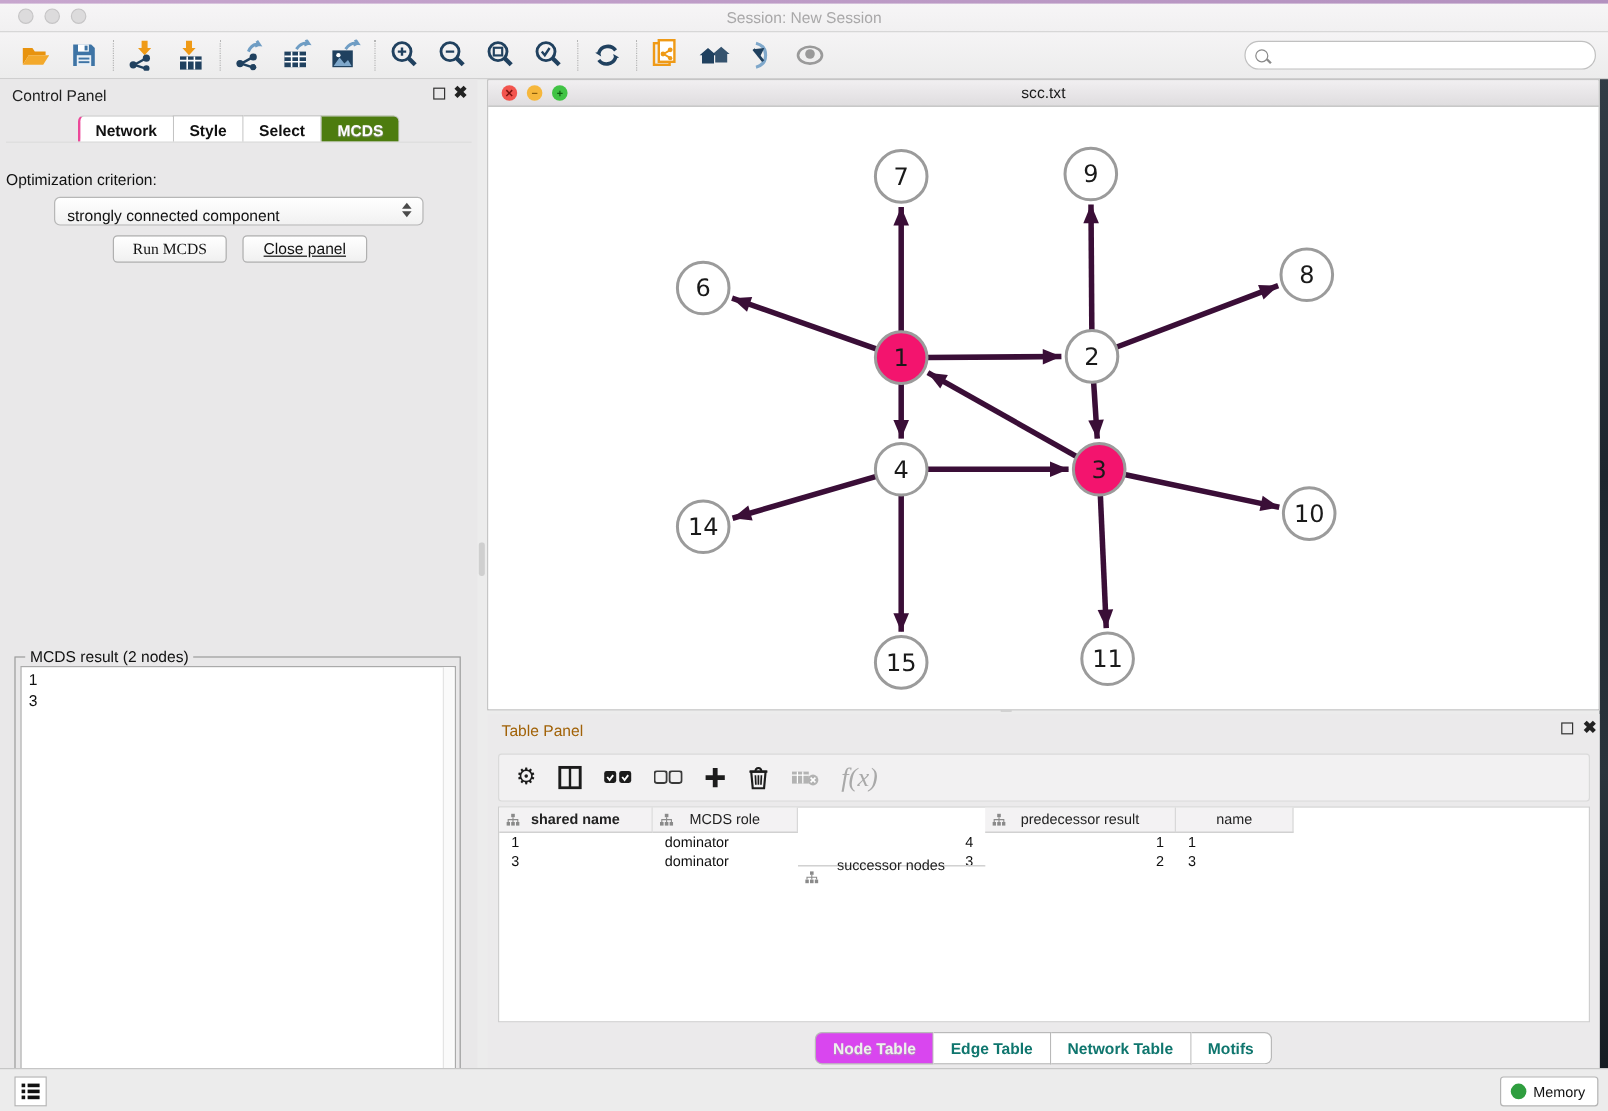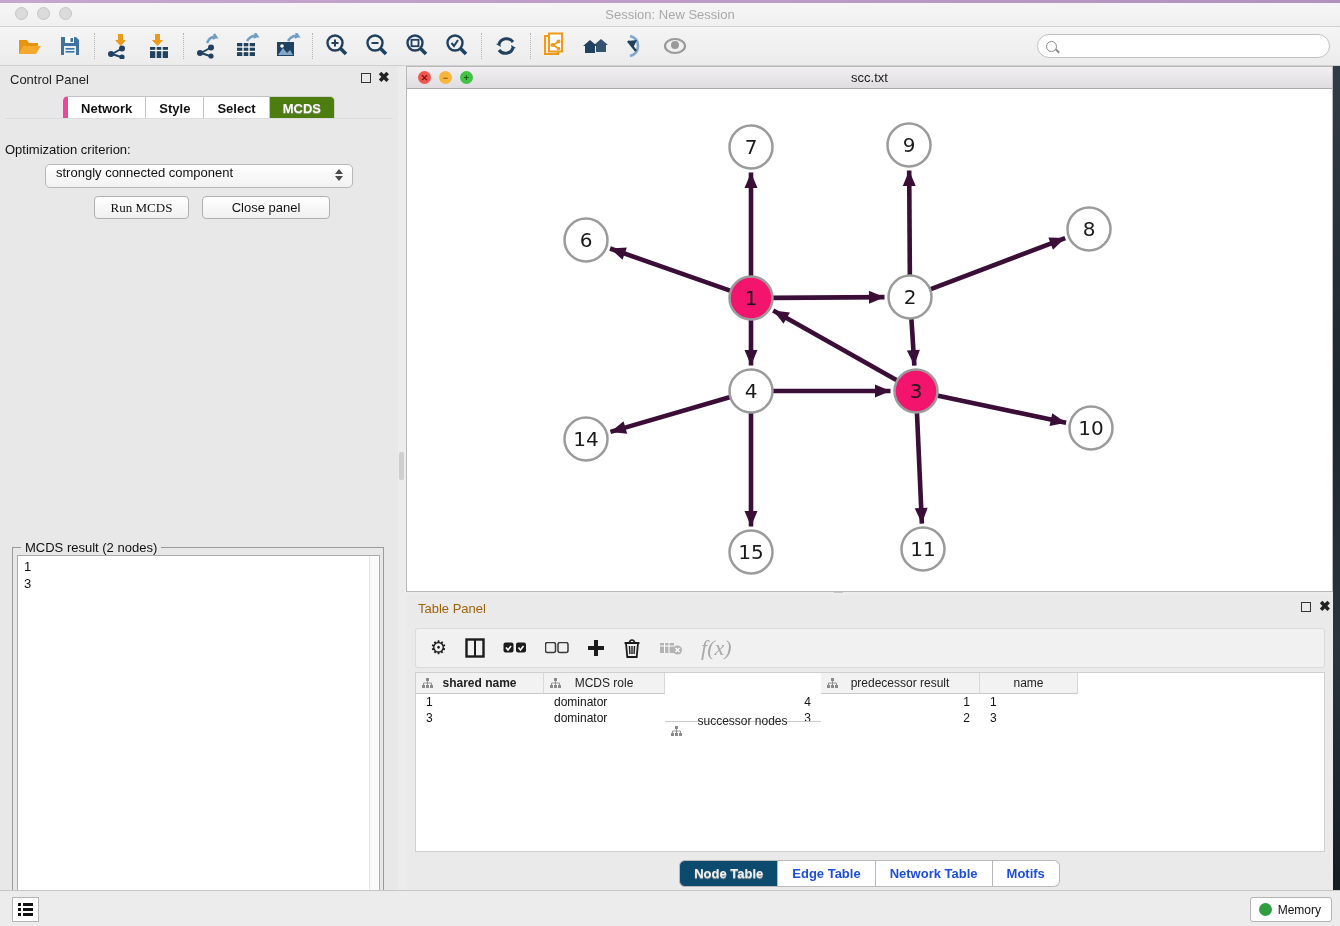--- a/index.html
+++ b/index.html
@@ -29,35 +29,35 @@
 
   
   #control-panel { position:absolute; left:0; top:66px; width:398px; height:824px; background:#e9e8e9; }
   #cp-header { position:absolute; left:0; top:0; width:100%; height:26px; }
   #cp-title { position:absolute; left:10px; top:6px; font-size:13px; color:#222; }
   .float-box { position:absolute; top:7px; width:10px; height:10px; border:1.5px solid #333; }
   .close-x { position:absolute; top:4px; font-size:14px; font-weight:bold; color:#222; line-height:14px; }
   #cp-tabs { position:absolute; left:0; top:30px; width:100%; display:flex; justify-content:center; }
   .cp-tab { font-size:13px; font-weight:bold; padding:4px 13px; background:#fff; border:1px solid #c3c3c3;
     border-left:none; color:#111; }
-  .cp-tab:first-child { border-left:5px solid #ec4899; border-radius:5px 0 0 0; }
+  .cp-tab:first-child { border-left:2px solid #ec4899; border-radius:5px 0 0 0; }
   .cp-tab:last-child { border-radius:0 5px 0 0; }
   .cp-tab.active { background:#4d7c0f; color:#fdfdfd; text-shadow:0 1px 1px #9c9c9c; border-color:#cfcfcf; }
   #cp-body { position:absolute; left:5px; top:52px; width:388px; height:766px; background:#e9e8e9;
     border-top:1px solid #dcdcdc; }
   #opt-label { position:absolute; top:23px; width:100%; text-align:left; font-size:13px; color:#111; }
   #criterion-select { position:absolute; left:40px; top:45px; width:308px; height:24px; background:linear-gradient(#ffffff,#f1f1f1);
-    border:1px solid #b7b7b7; border-radius:5px; display:flex; align-items:flex-start; padding:0 10px; font-size:13px; color:#111; }
+    border:1px solid #b7b7b7; border-radius:5px; display:flex; align-items:flex-end; padding:0 10px; font-size:13px; color:#111; }
   #criterion-stepper { position:absolute; right:9px; top:4px; display:flex; flex-direction:column; gap:2px; }
   .tri-up { width:0; height:0; border-left:4px solid transparent; border-right:4px solid transparent; border-bottom:5px solid #4a4a4a; }
   .tri-down { width:0; height:0; border-left:4px solid transparent; border-right:4px solid transparent; border-top:5px solid #4a4a4a; }
   .cp-button { position:absolute; top:77px; height:23px; background:linear-gradient(#ffffff,#f0f0f0);
     border:1px solid #b0b0b0; border-radius:4px; font-size:13px; color:#111; display:flex; align-items:center; justify-content:center; }
   #run-btn { left:89px; width:95px;font-family:Liberation Serif, serif; }
-  #closepanel-btn { left:197px; width:128px; }
+  #closepanel-btn { left:197px; width:104px;text-decoration:underline; }
   #result-group { position:absolute; left:7px; top:428px; width:372px; height:382px; border:1px solid #9b9b9b; }
   #result-title { position:absolute; left:8px; top:-8px; background:#e9e8e9; padding:0 4px; font-size:13px; color:#111; }
   #result-area { position:absolute; left:4px; top:7px; width:363px; height:368px; background:#fff; border:1px solid #aaa;
     font-size:13px; color:#111; line-height:17px; padding:2px 6px; white-space:pre; }
   #result-scroll { position:absolute; right:5px; top:8px; width:9px; height:366px; background:#fafafa; border-left:1px solid #e4e4e4; }
 
   
   #vdiv-handle { position:absolute; left:399px; top:452px; width:5px; height:28px; background:#cfcfcf; border-radius:2px; }
   #hdiv-handle { position:absolute; left:834px; top:586px; width:9px; height:7px; background:#dcdcdc; border:1px solid #c6c6c6; }
 
@@ -84,24 +84,24 @@
   .fx-glyph { font-family:Liberation Serif, serif; font-style:italic; font-size:22px; color:#a9a9a9; }
   #tp-table { position:absolute; left:9px; top:77px; width:910px; height:180px; background:#fff; border:1px solid #cfcfcf; }
   #tp-header { display:flex; height:21px; }
   .th { background:#f3f2f3; border-right:1px solid #d8d8d8; border-bottom:1px solid #c9c9c9;
     font-size:12px; color:#222; position:relative; display:flex; align-items:center; justify-content:center; }
   .th .hier { position:absolute; left:6px; top:5px; }
   .tr { display:flex; height:16px; }
   .td { font-size:12px; color:#111; line-height:16px; padding:0 10px; overflow:hidden; }
   #tp-tabs { position:absolute; left:0; top:265px; width:100%; display:flex; justify-content:center; }
   .tp-tab { font-size:13px; font-weight:bold; padding:5px 14px; background:#fff; border:1px solid #b9b9b9;
-    border-left:none; color:#1d4ed8; }
+    border-left:none; color:#0f766e; }
   .tp-tab:first-child { border-left:1px solid #b9b9b9; border-radius:6px 0 0 6px; }
   .tp-tab:last-child { border-radius:0 6px 6px 0; }
-  .tp-tab.active { background:#0c4a6e; color:#efefef; text-shadow:0 1px 1px #a8a8a8; }
+  .tp-tab.active { background:#d946ef; color:#efefef; text-shadow:0 1px 1px #a8a8a8; }
 
   
   #status-bar { position:absolute; left:0; top:890px; width:1340px; height:36px; background:#ececec; border-top:1px solid #c6c6c6; }
   #console-btn { position:absolute; left:12px; top:6px; width:27px; height:25px; background:#fff; border:1px solid #b4b4b4;
     display:flex; align-items:center; justify-content:center; }
   .list-glyph { display:flex; flex-direction:column; gap:2.5px; }
   .list-row { display:flex; align-items:center; gap:2px; }
   .list-dot { width:2.5px; height:2.5px; background:#111; }
   .list-line { width:10px; height:2.5px; background:#111; }
   #memory-btn { position:absolute; right:8px; top:6px; height:25px; padding:0 10px 0 8px; background:#fff;

